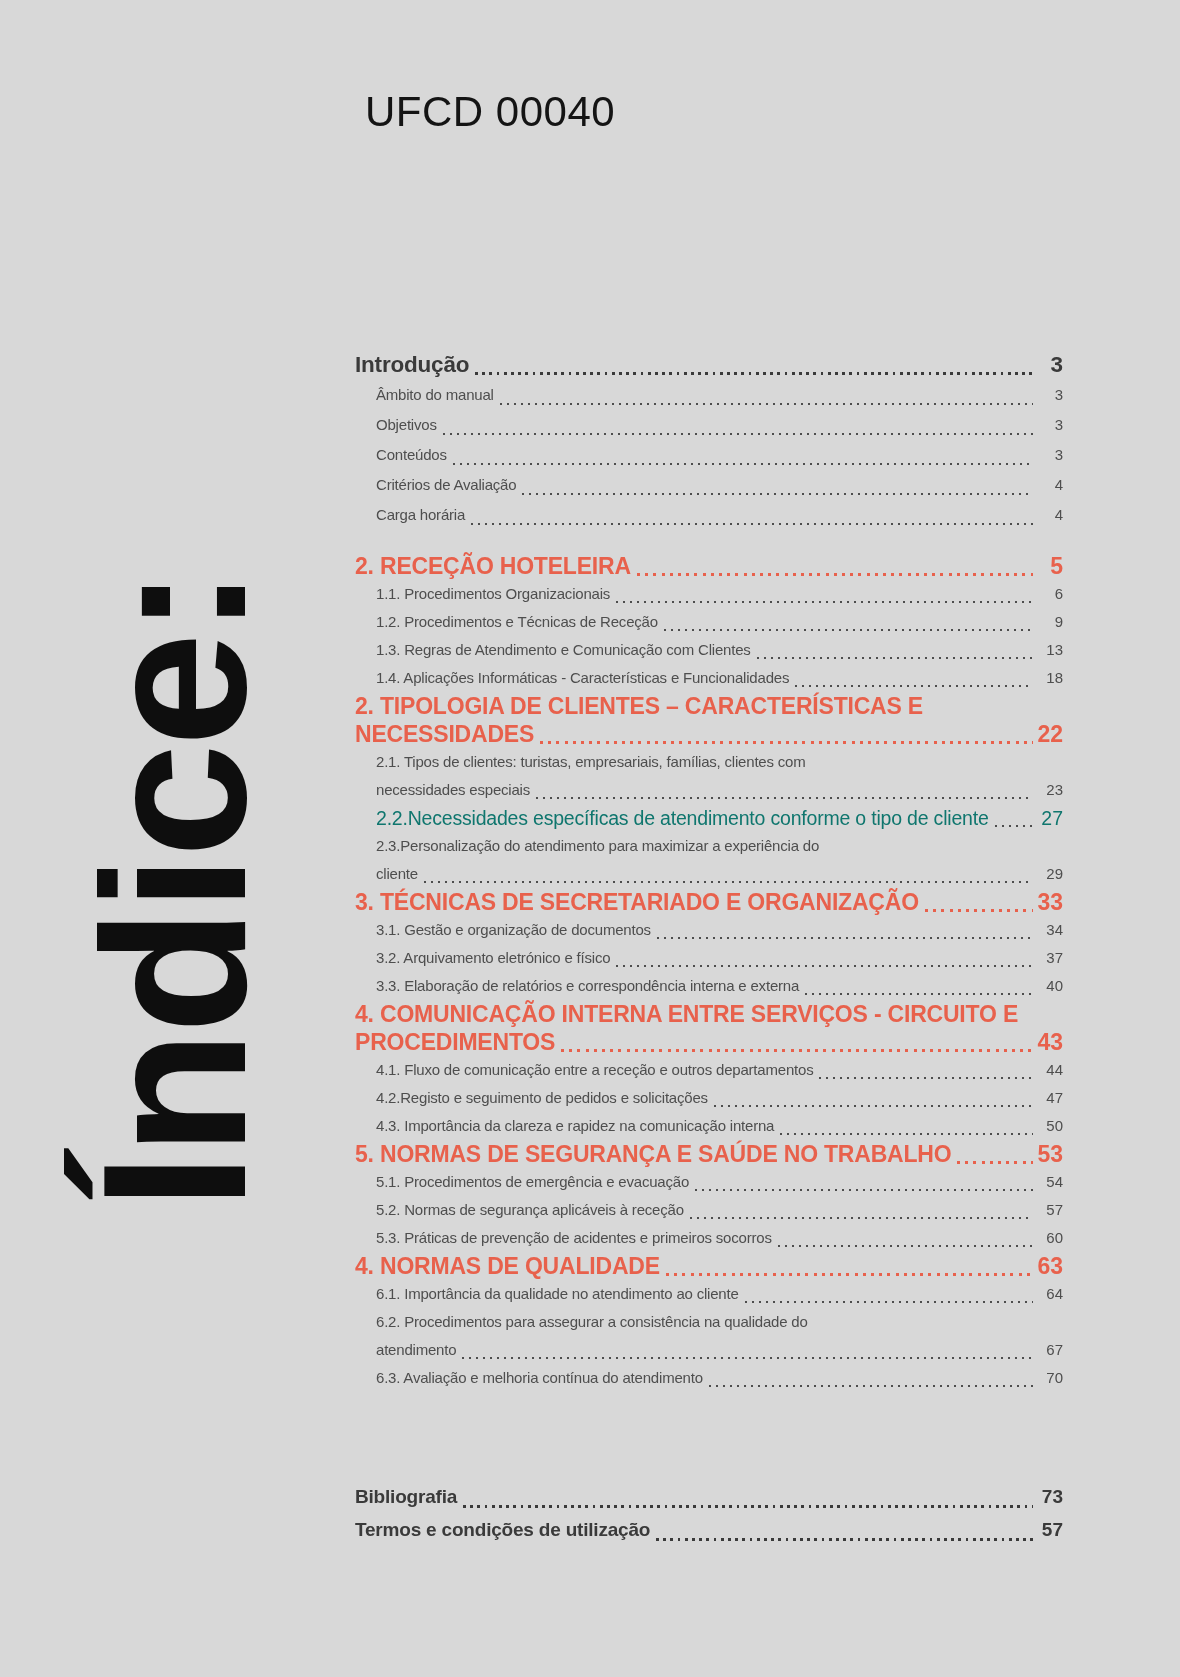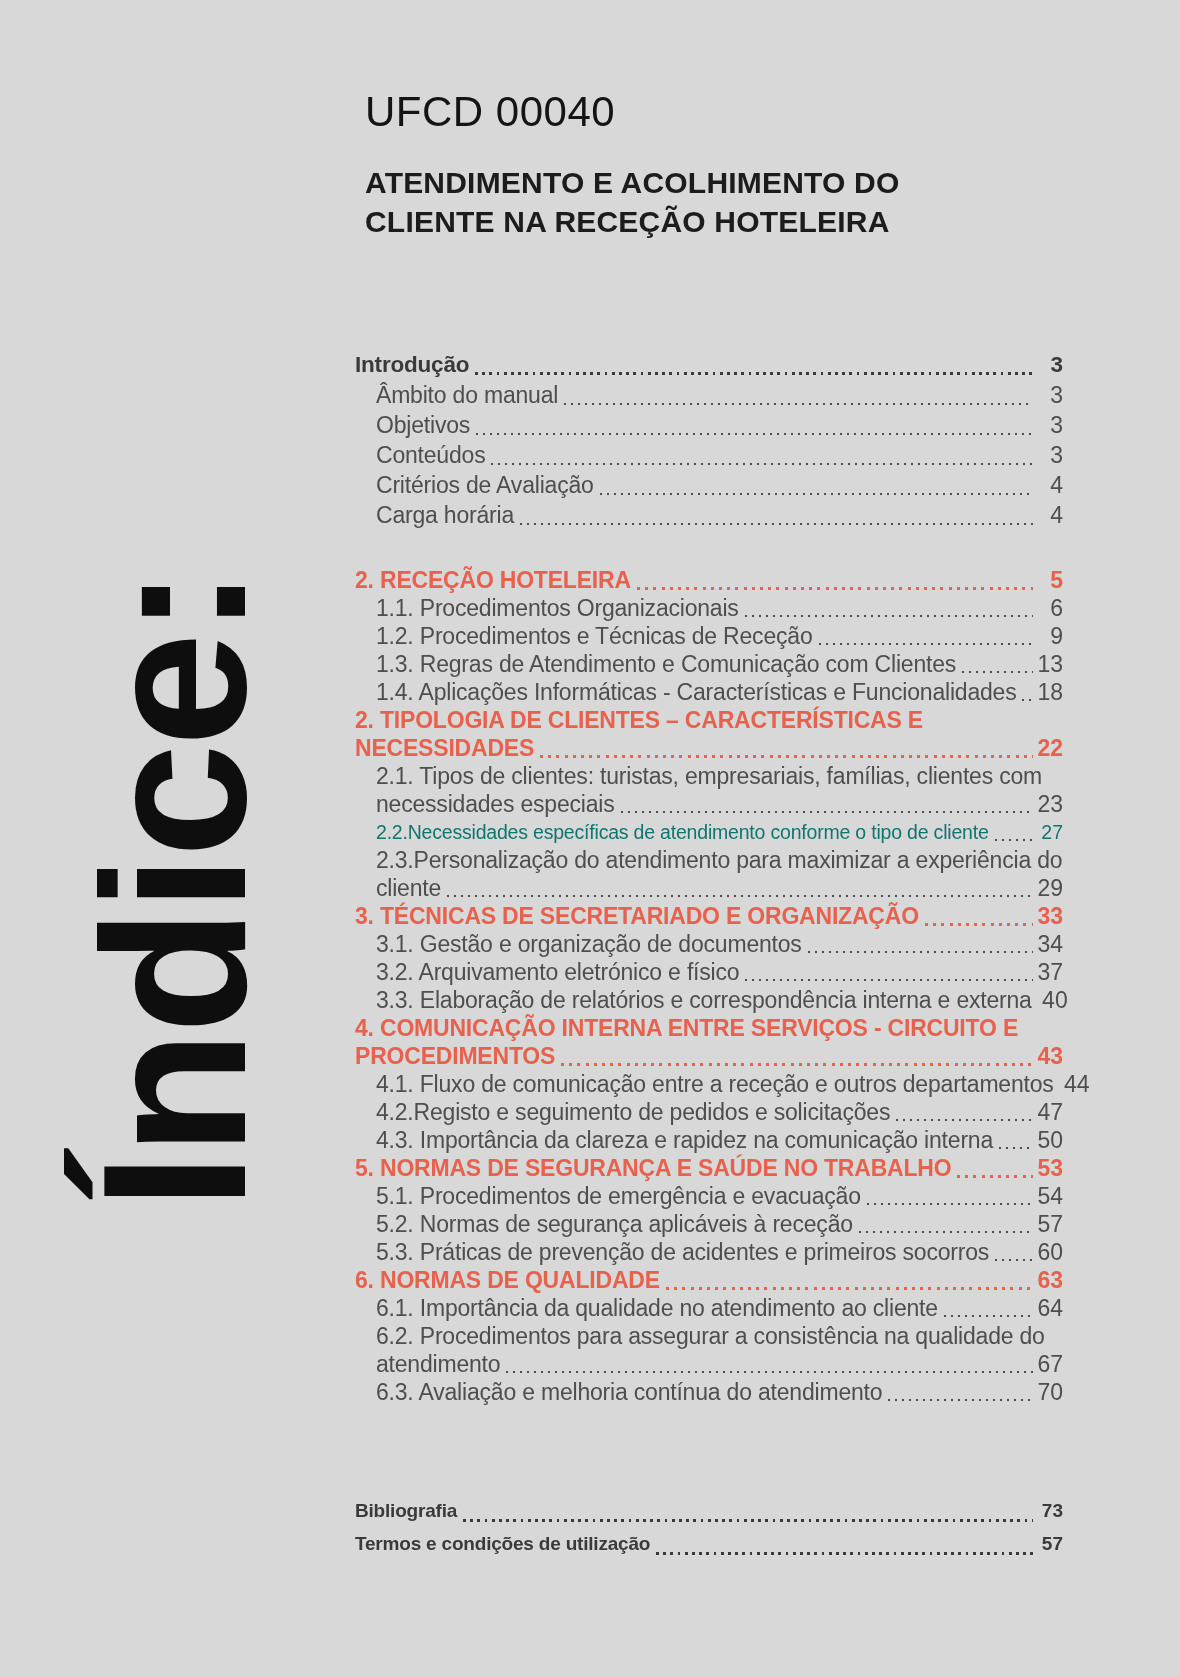--- a/index.html
+++ b/index.html
@@ -28,21 +28,21 @@
     width: 800px; height: 230px;
     transform: rotate(-90deg);
     font-size: 205px; font-weight: bold; color: #0e0e0e;
     line-height: 228px; text-align: center;
     letter-spacing: -3px;
     white-space: nowrap;
   }
 
   
   .toc { position: absolute; left: 355px; top: 350px; width: 708px; }
-  .toc-group-intro    { line-height: 30px; margin-bottom: 36px; }
+  .toc-group-intro    { line-height: 30px; margin-bottom: 22px; }
   .toc-group-sections { line-height: 28px; }
   .toc-group-footer   { margin-top: 88px; line-height: 33px; }
 
   .toc-entry { }
   .toc-textline { white-space: nowrap; letter-spacing: -0.2px; }
   .toc-row { display: flex; align-items: baseline; }
   .toc-label { white-space: nowrap; letter-spacing: -0.2px; }
   .dots {
     flex: 1; align-self: flex-end;
     height: 2.5px; margin: 0 4px 5px 6px;
@@ -51,21 +51,21 @@
   }
   .pagenum { text-align: right; min-width: 26px; white-space: nowrap; }
 
   .style-bold { font-weight: bold; color: #3a3a3a; font-size: 22.5px; }
   .style-bold .dots {
     height: 2.8px; margin-bottom: 5px;
     background-image: repeating-linear-gradient(to right,
       #3a3a3a 0, #3a3a3a 2.8px, transparent 2.8px, transparent 7.2px);
   }
 
-  .style-sub { color: #4e4e4e; font-size: 23px; padding-left: 21px; }
+  .style-sub { color: #4e4e4e; font-size: 15px; padding-left: 21px; }
   .style-sub-small { color: #0f766e; font-size: 19.5px; padding-left: 21px; }
 
   .style-section { font-weight: bold; color: #e8614c; font-size: 23px; }
   .style-section .dots {
     height: 3.2px; margin-bottom: 4px;
     background-image: repeating-linear-gradient(to right,
       #e8614c 0, #e8614c 3px, transparent 3px, transparent 8.2px);
   }
 
   .style-footer { font-weight: bold; color: #3a3a3a; font-size: 19px; }
@@ -75,24 +75,20 @@
       #3a3a3a 0, #3a3a3a 2.8px, transparent 2.8px, transparent 7.2px);
   }
 </style>
 </head>
 <body>
 
 <div class="side-label">Índice:</div>
 
 <div class="title-block">
   <div class="doc-title">UFCD 00040</div>
-  <div class="doc-subtitle">
-    <div>ATENDIMENTO E ACOLHIMENTO DO</div>
-    <div>CLIENTE NA RECEÇÃO HOTELEIRA</div>
-  </div>
 </div>
 
 <div class="toc">
     <div class="toc-group toc-group-intro">
       <div class="toc-entry style-bold">
         <div class="toc-row">
           <span class="toc-label">Introdução</span>
           <span class="dots"></span>
           <span class="pagenum">3</span>
         </div>
@@ -280,21 +276,21 @@
       </div>
       <div class="toc-entry style-sub">
         <div class="toc-row">
           <span class="toc-label">5.3. Práticas de prevenção de acidentes e primeiros socorros</span>
           <span class="dots"></span>
           <span class="pagenum">60</span>
         </div>
       </div>
       <div class="toc-entry style-section">
         <div class="toc-row">
-          <span class="toc-label">6. NORMAS DE QUALIDADE</span>
+          <span class="toc-label">4. NORMAS DE QUALIDADE</span>
           <span class="dots"></span>
           <span class="pagenum">63</span>
         </div>
       </div>
       <div class="toc-entry style-sub">
         <div class="toc-row">
           <span class="toc-label">6.1. Importância da qualidade no atendimento ao cliente</span>
           <span class="dots"></span>
           <span class="pagenum">64</span>
         </div>

